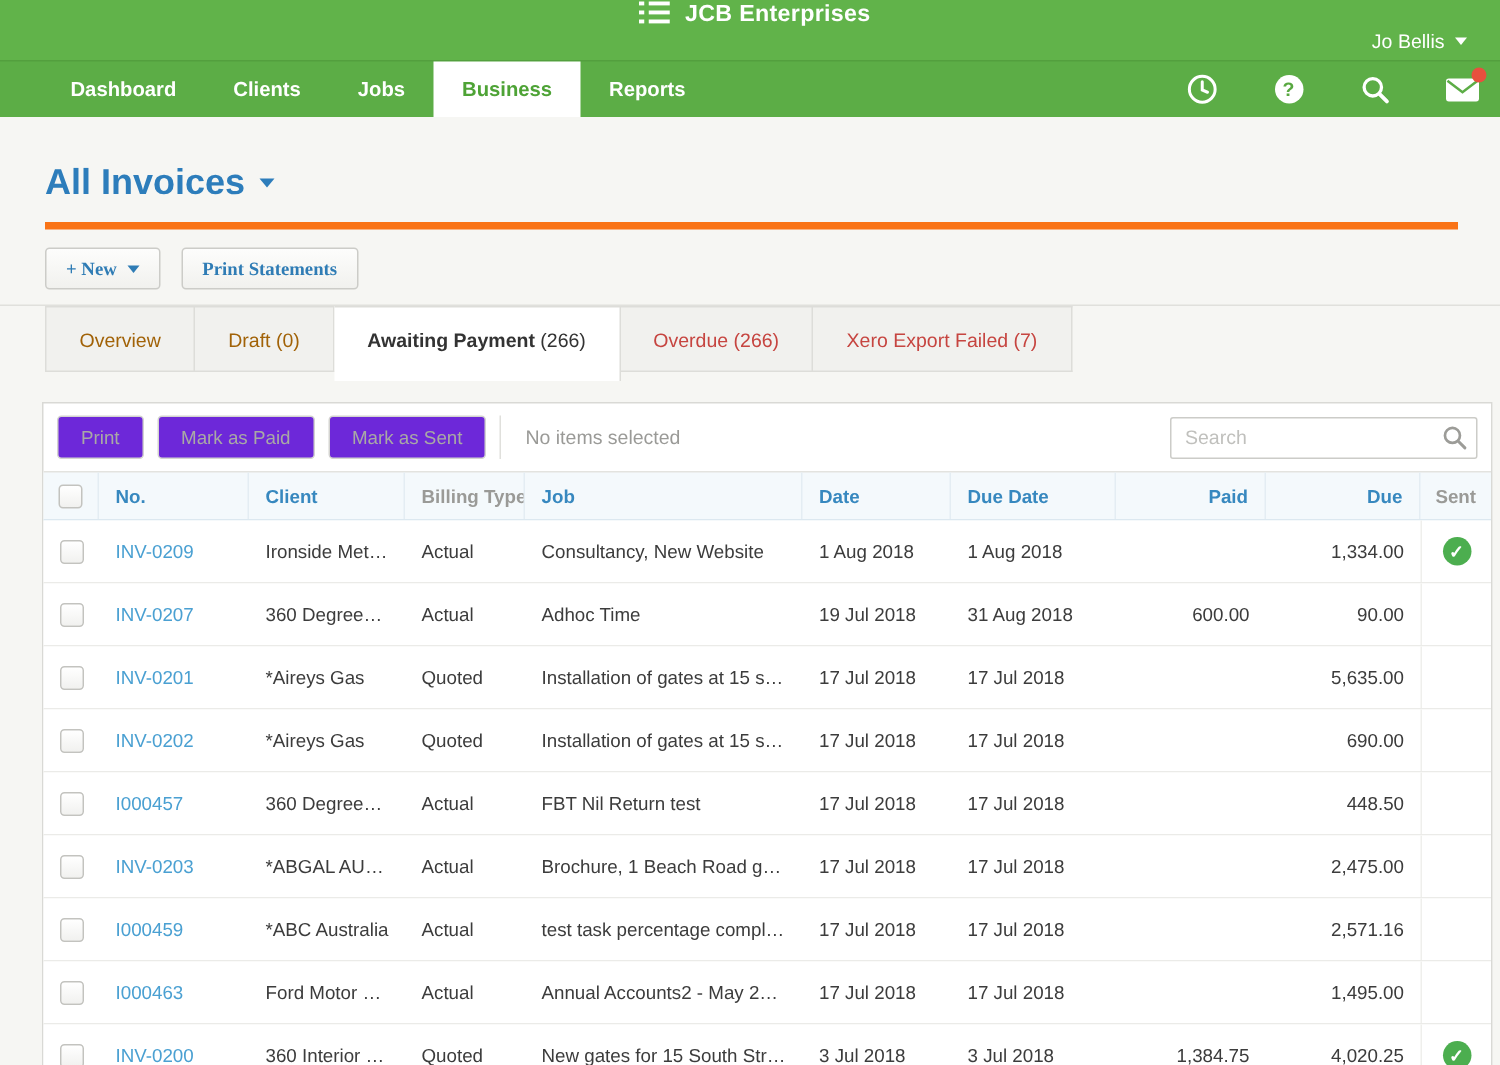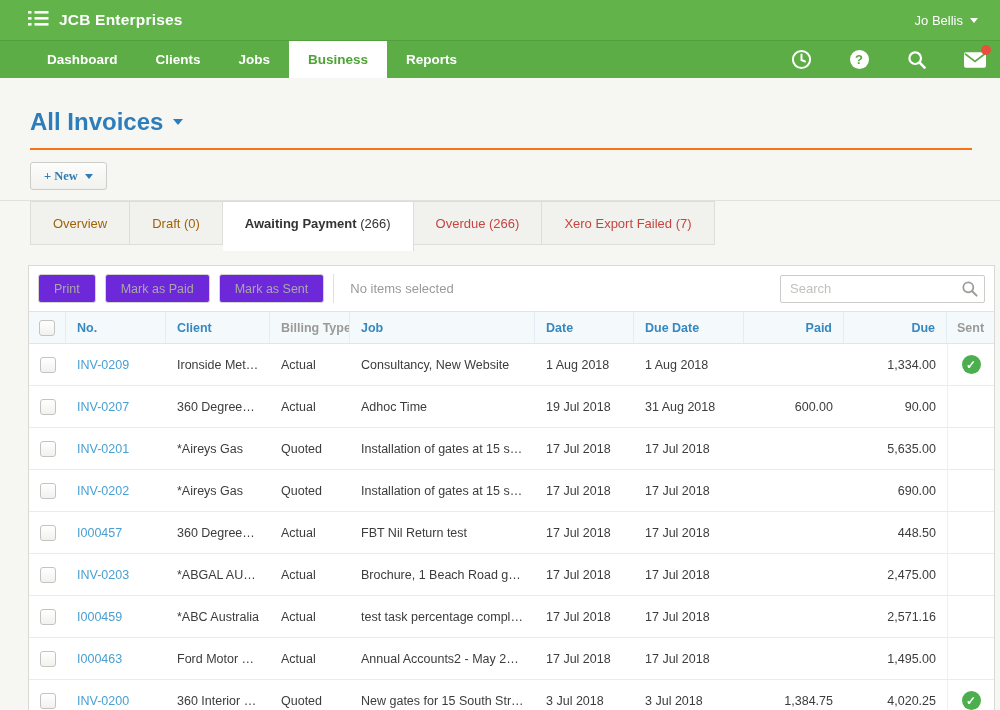--- a/index.html
+++ b/index.html
@@ -1,38 +1,38 @@
 <!DOCTYPE html>
 <html><head>
 <meta charset="utf-8">
 <style>
   * { margin:0; padding:0; box-sizing:border-box; }
   html,body { width:1000px; height:710px; overflow:hidden; }
   body { font-family:"Liberation Sans", sans-serif; background:#f6f6f3; font-size:12.5px; color:#3c3c3c; }
 
   
-  .topbar { height:40px; background:#61b34a; display:flex; align-items:center; padding:0 22px 0 28px; }
+  .topbar { height:40px; background:#61b34a; display:flex; align-items:center; padding:0 22px 0 28px;flex-direction:column; }
   .brand { display:flex; align-items:center; gap:10px; }
   .brand-name { color:#fff; font-weight:bold; font-size:15.5px; letter-spacing:.2px; }
   .top-right { margin-left:auto; display:flex; align-items:center; gap:7px; color:#fff; font-size:13px; cursor:pointer; }
   .caret { display:inline-block; width:0; height:0; border-left:4px solid transparent; border-right:4px solid transparent; border-top:5px solid currentColor; }
 
   
   .navbar { height:38px; background:#5cad46; border-top:1px solid #539f3e; display:flex; align-items:stretch; padding:0 14px 0 28px; }
   .nav-items { display:flex; }
   .nav-item { padding:0 19px; line-height:38px; color:#fff; font-weight:bold; font-size:13.5px; cursor:pointer; }
   .nav-item.active { background:#fff; color:#4ea336; }
   .nav-icons { margin-left:auto; display:flex; align-items:center; gap:36px; }
   .nav-icon { position:relative; width:22px; height:22px; display:flex; align-items:center; justify-content:center; cursor:pointer; }
   .help-circle { width:19px; height:19px; border-radius:50%; background:#fff; color:#58a840; font-weight:bold; font-size:13px; display:flex; align-items:center; justify-content:center; }
   .badge-dot { position:absolute; top:-4px; right:-5px; width:10px; height:10px; border-radius:50%; background:#e8503e; }
 
   
   .content { padding:0 0 0 0; }
-  .page-title-row { display:flex; align-items:center; gap:10px; margin:30px 28px 0 30px; padding-bottom:12px; border-bottom:2px solid #f97316; }
+  .page-title-row { display:flex; align-items:center; gap:10px; margin:30px 28px 0 30px; padding-bottom:12px; border-bottom:5px solid #f97316; }
   .page-title { color:#2d7dbb; font-size:24px; font-weight:bold; }
   .title-caret { color:#2d7dbb; border-top-width:6px; border-left-width:5px; border-right-width:5px; }
   .action-row { margin:12px 0 0 30px; display:flex; gap:14px; }
   .btn { display:inline-flex; align-items:center; gap:7px; height:28px; padding:0 13px; background:linear-gradient(#fdfdfc,#f1f1ee); border:1px solid #ccccc8; border-radius:3px; color:#2f7cb5; font-weight:bold; font-size:12.5px; cursor:pointer;font-family:Liberation Serif, serif; }
 
   
   .tabs { margin:10px 0 0 0; padding-left:30px; display:flex; align-items:flex-start; border-top:1px solid #e0e0dc; height:48px; }
   .tab { padding:0 22px; line-height:43px; height:44px; background:#f1f1ee; border:1px solid #ddddd9; border-left:none; font-size:13px; cursor:pointer; white-space:nowrap; }
   .tab:first-child { border-left:1px solid #ddddd9; }
   .tab.blue { color:#a16207; }
@@ -137,20 +137,23 @@
   <div class="page-title-row">
     <span class="page-title">All Invoices</span>
     <span class="caret title-caret"></span>
   </div>
 
   <div class="action-row">
     <button class="btn">
       <span>+ New</span>
       <span class="caret"></span>
     </button>
+    <button class="btn">
+      <span>Print Statements</span>
+    </button>
   </div>
 
   <div class="tabs">
       <div class="tab blue">Overview</div>
       <div class="tab blue">Draft (0)</div>
       <div class="tab active"><b>Awaiting Payment</b> (266)</div>
       <div class="tab red">Overdue (266)</div>
       <div class="tab red">Xero Export Failed (7)</div>
     </div>
 

